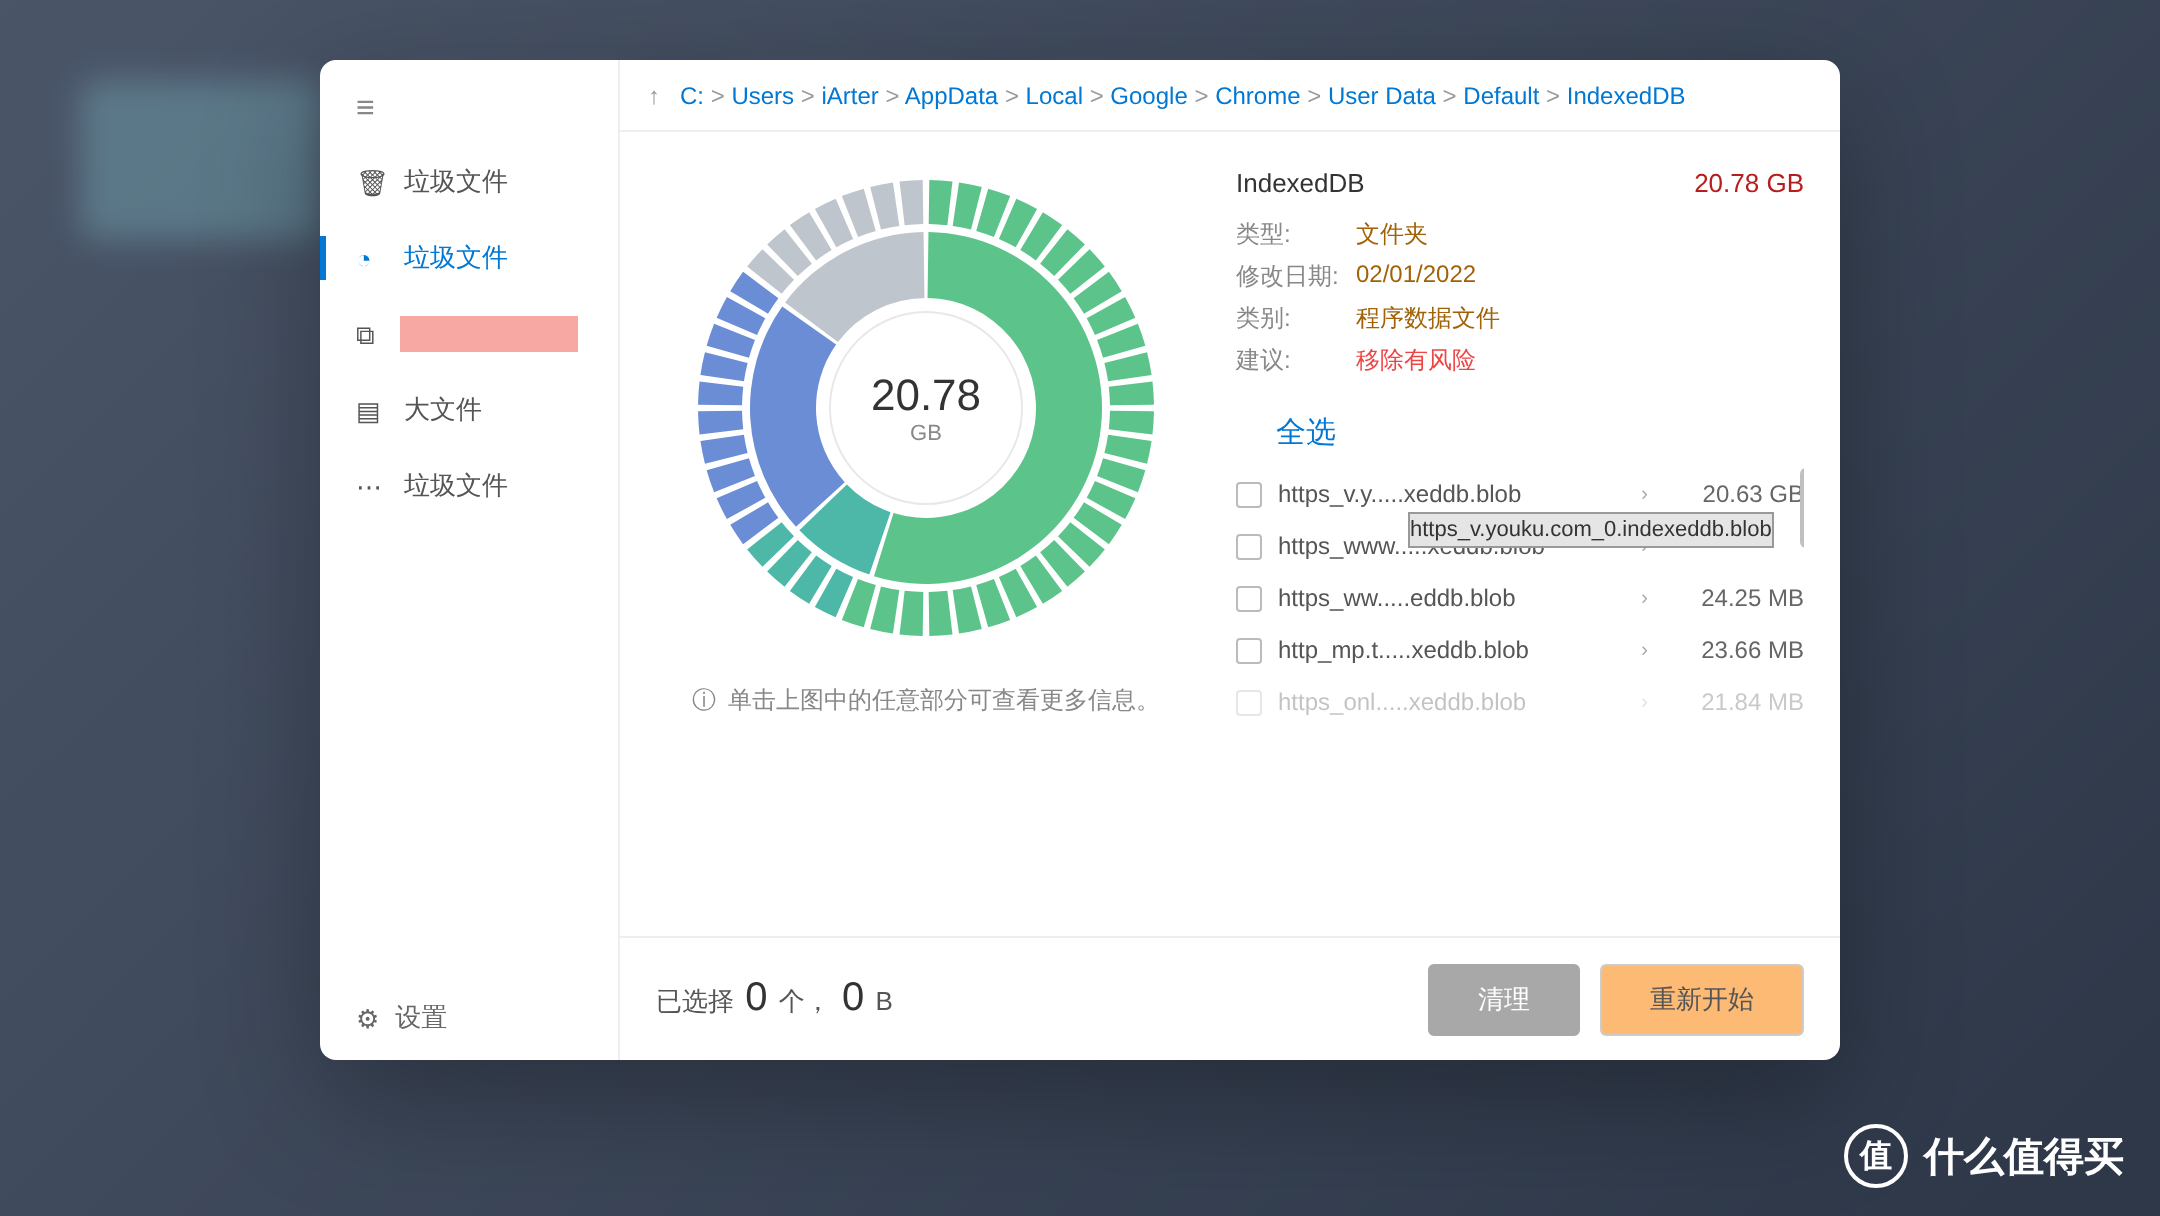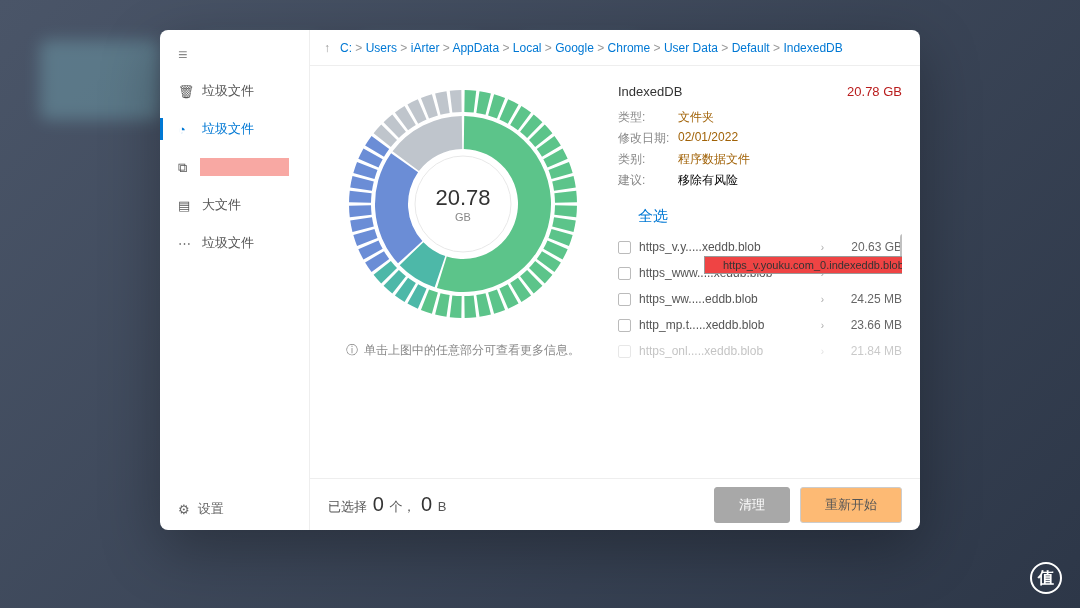--- a/index.html
+++ b/index.html
@@ -44,34 +44,34 @@
 .hint { display: flex; align-items: center; gap: 6px; font-size: 12px; color: #888; margin-top: 18px; }
 
 .info-col { flex: 1; display: flex; flex-direction: column; min-width: 0; }
 .info-head { display: flex; justify-content: space-between; font-size: 13px; margin-bottom: 10px; }
 .info-name { color: #333; }
 .info-size { color: #b91c1c; }
 .info-table { font-size: 12px; }
 .info-row { display: flex; margin-bottom: 4px; }
 .info-key { width: 60px; color: #888; }
 .info-val { color: #a16207; }
-.info-val.danger { color: #000000; }
+.info-val.danger { color: #ef4444; }
 .select-all { color: #0078d4; font-size: 15px; margin: 14px 0 8px 20px; cursor: pointer; }
 
 .file-list { flex: 1; overflow: hidden; position: relative; }
 .file-row { display: flex; align-items: center; padding: 6px 0; font-size: 12px; color: #555; gap: 8px; }
 .file-row.faded { opacity: 0.35; }
 .checkbox { width: 13px; height: 13px; border: 1px solid #bbb; border-radius: 2px; flex-shrink: 0; }
 .file-name { flex: 1; white-space: nowrap; overflow: hidden; text-overflow: ellipsis; }
 .file-chevron { color: #aaa; font-size: 10px; }
 .file-size { width: 70px; text-align: right; color: #666; }
 .scroll-thumb { position: absolute; right: -4px; top: 0; width: 6px; height: 40px; background: #c0c0c0; border-radius: 3px; }
-.tooltip { position: absolute; left: 86px; top: 22px; background: #ef4444; border: 1px solid #999; padding: 2px 18px; font-size: 11px; color: #333; white-space: nowrap; z-index: 5; }
-
-.footer { height: 52px; border-top: 1px solid #eee; display: flex; align-items: center; padding: 4px 18px; gap: 10px; }
+.tooltip { position: absolute; left: 86px; top: 22px; background: #e5e5e5; border: 1px solid #999; padding: 2px 0; font-size: 11px; color: #333; white-space: nowrap; z-index: 5; }
+
+.footer { height: 62px; border-top: 1px solid #eee; display: flex; align-items: center; padding: 4px 18px; gap: 10px; }
 .sel-text { font-size: 13px; color: #555; }
 .sel-text .big { font-size: 20px; color: #333; margin: 0 2px; }
 .footer-spacer { flex: 1; }
 .btn { padding: 8px 24px; font-size: 13px; border-radius: 3px; cursor: pointer; border: 1px solid #ccc; background: #fdba74; color: #555; }
 .btn.primary { background: #a8a8a8; color: #fff; border-color: #a8a8a8; }
 
 .watermark { position: absolute; right: 18px; bottom: 14px; display: flex; align-items: center; gap: 8px; color: #fff; font-size: 20px; font-weight: 600; }
 .wm-circle { width: 32px; height: 32px; border: 2.5px solid #fff; border-radius: 50%; display: flex; align-items: center; justify-content: center; font-size: 16px; }
 </style>
 </head>
@@ -265,13 +265,14 @@
         <div class="footer-spacer"></div>
         <button class="btn primary">清理</button>
         <button class="btn">重新开始</button>
       </div>
     </div>
   </div>
 </div>
 
 <div class="watermark">
   <div class="wm-circle">值</div>
+  <span>什么值得买</span>
 </div>
 
 </body></html>

